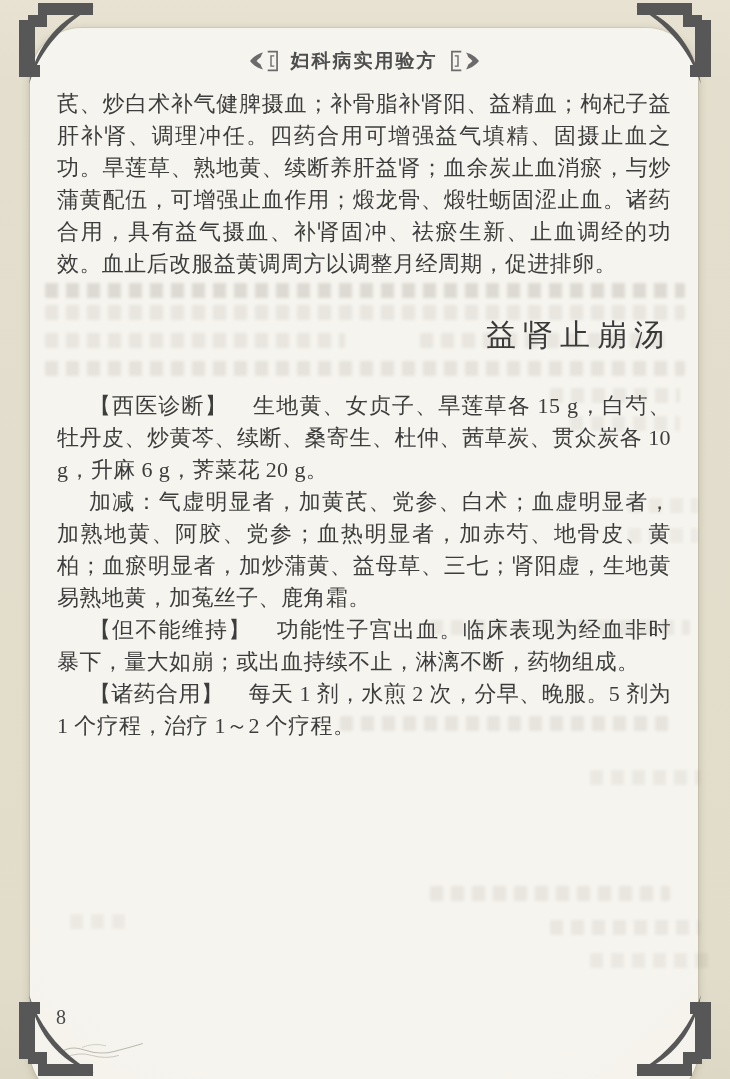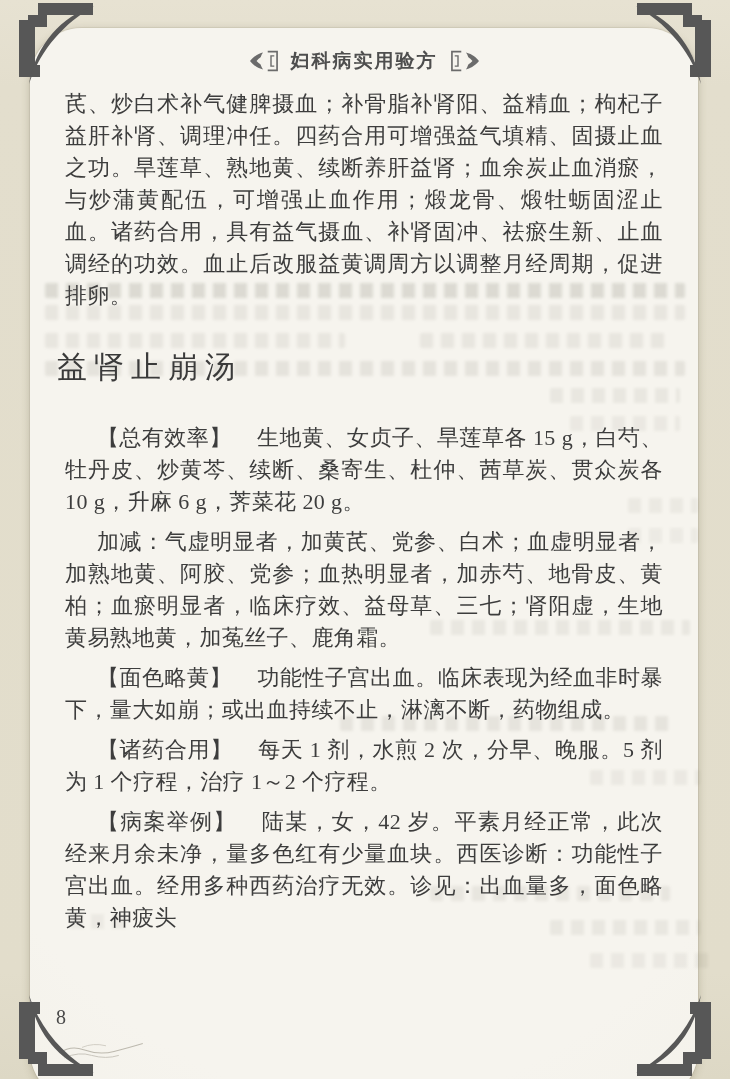--- a/index.html
+++ b/index.html
@@ -31,29 +31,29 @@
   }
   .header-title{
     font-family:"Liberation Sans",sans-serif;
     font-weight:700;font-size:19px;letter-spacing:2px;color:#4e4e4e;
   }
   .flourish{width:32px;height:28px;flex:0 0 auto;}
   .flourish.right{transform:scaleX(-1);}
   
   .content{position:relative;z-index:2;margin:0 27px;}
   .body-text{
-    margin:8px;font-size:22px;line-height:32px;color:#3d3d3d;
+    margin:0;font-size:22px;line-height:32px;color:#3d3d3d;
     text-align:justify;letter-spacing:.4px;
   }
   .body-text.para{text-indent:1.45em;}
   .plabel{margin-right:1.15em;}
   .plabel:empty{margin-right:0;}
   .recipe-title{
     margin:34px 0;font-size:30px;line-height:42px;font-weight:500;
-    text-align:left;letter-spacing:7px;color:#3a3a3a;
+    text-align:right;letter-spacing:7px;color:#3a3a3a;
     font-style:normal;
   }
   .page-number{
     position:absolute;z-index:2;left:26px;top:978px;
     font-size:20px;color:#4a4a4a;font-family:"Liberation Serif",serif;
   }
   .wave{position:absolute;z-index:2;left:28px;top:1008px;width:88px;height:26px;opacity:.55;}
   
   .ghost{
     position:absolute;z-index:1;height:15px;border-radius:2px;
@@ -100,30 +100,29 @@
         <path d="M21,5 H31 V25 H21" fill="none" stroke="#6b6b6b" stroke-width="1.8"></path>
         <path d="M28,9.5 H24.5 V20.5 H28" fill="none" stroke="#6b6b6b" stroke-width="1.5"></path>
       </svg>
     </div>
 
     <div class="content">
       <p class="body-text">芪、炒白术补气健脾摄血；补骨脂补肾阳、益精血；枸杞子益肝补肾、调理冲任。四药合用可增强益气填精、固摄止血之功。旱莲草、熟地黄、续断养肝益肾；血余炭止血消瘀，与炒蒲黄配伍，可增强止血作用；煅龙骨、煅牡蛎固涩止血。诸药合用，具有益气摄血、补肾固冲、祛瘀生新、止血调经的功效。血止后改服益黄调周方以调整月经周期，促进排卵。</p>
 
       <h2 class="recipe-title">益肾止崩汤</h2>
 
-      <p class="body-text para"><span class="plabel">【总有效率】</span><span>生地黄、女贞子、旱莲草各 15 g，白芍、牡丹皮、炒黄芩、续断、桑寄生、杜仲、茜草炭、贯众炭各 10 g，升麻 6 g，荠菜花 20 g。</span></p>
+      <p class="body-text para"><span class="plabel">【西医诊断】</span><span>生地黄、女贞子、旱莲草各 15 g，白芍、牡丹皮、炒黄芩、续断、桑寄生、杜仲、茜草炭、贯众炭各 10 g，升麻 6 g，荠菜花 20 g。</span></p>
 
-      <p class="body-text para"><span class="plabel"></span><span>加减：气虚明显者，加黄芪、党参、白术；血虚明显者，加熟地黄、阿胶、党参；血热明显者，加赤芍、地骨皮、黄柏；血瘀明显者，临床疗效、益母草、三七；肾阳虚，生地黄易熟地黄，加菟丝子、鹿角霜。</span></p>
+      <p class="body-text para"><span class="plabel"></span><span>加减：气虚明显者，加黄芪、党参、白术；血虚明显者，加熟地黄、阿胶、党参；血热明显者，加赤芍、地骨皮、黄柏；血瘀明显者，加炒蒲黄、益母草、三七；肾阳虚，生地黄易熟地黄，加菟丝子、鹿角霜。</span></p>
 
-      <p class="body-text para"><span class="plabel">【面色略黄】</span><span>功能性子宫出血。临床表现为经血非时暴下，量大如崩；或出血持续不止，淋漓不断，药物组成。</span></p>
+      <p class="body-text para"><span class="plabel">【但不能维持】</span><span>功能性子宫出血。临床表现为经血非时暴下，量大如崩；或出血持续不止，淋漓不断，药物组成。</span></p>
 
       <p class="body-text para"><span class="plabel">【诸药合用】</span><span>每天 1 剂，水煎 2 次，分早、晚服。5 剂为 1 个疗程，治疗 1～2 个疗程。</span></p>
 
 
-      <p class="body-text para"><span class="plabel">【病案举例】</span><span>陆某，女，42 岁。平素月经正常，此次经来月余未净，量多色红有少量血块。西医诊断：功能性子宫出血。经用多种西药治疗无效。诊见：出血量多，面色略黄，神疲头</span></p>
     </div>
 
     <div class="page-number">8</div>
     <svg class="wave" viewBox="0 0 110 30" aria-hidden="true">
       <path d="M2,20 q14,-10 30,-4 q20,7 38,2 q16,-4 36,-10" fill="none" stroke="#8f8a7c" stroke-width="1.3"></path>
       <path d="M8,26 q18,-8 34,-3 q18,5 34,0" fill="none" stroke="#9a958a" stroke-width="1.1"></path>
       <path d="M30,13 q14,-6 30,-2" fill="none" stroke="#a39e92" stroke-width="1"></path>
     </svg>
   </div>
 

